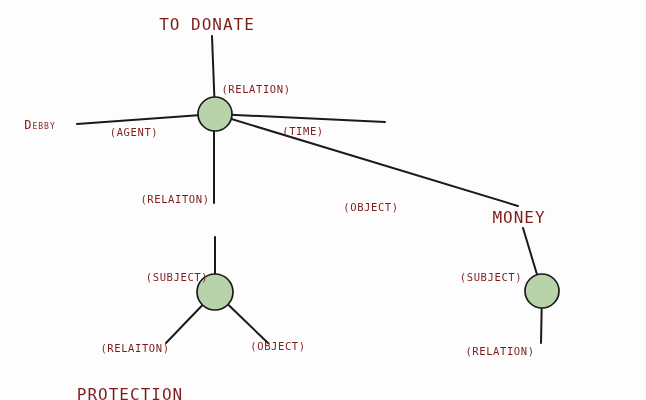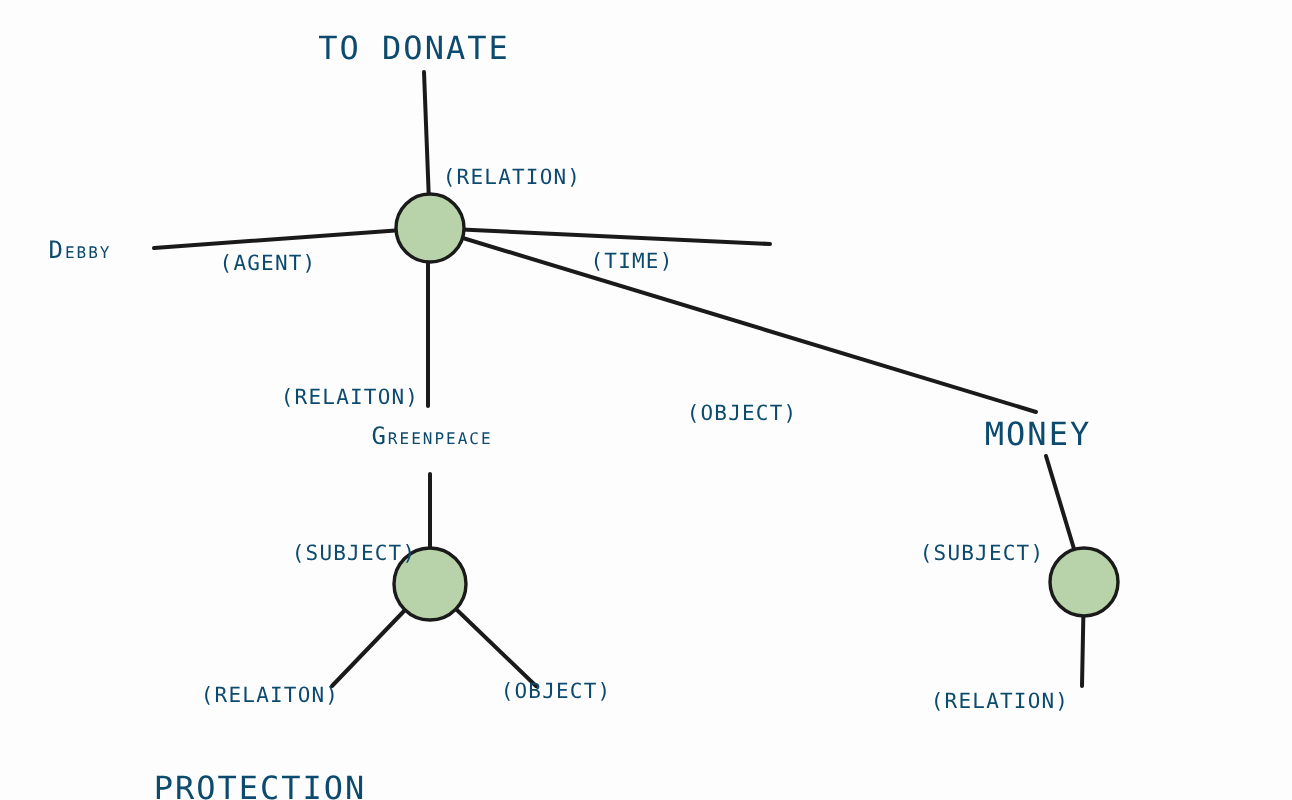--- a/index.html
+++ b/index.html
@@ -11,21 +11,21 @@
     font-family: "DejaVu Sans Mono", "Liberation Mono", monospace;
     overflow: hidden;
   }
   svg.edges { position: absolute; left: 0; top: 0; }
   svg.edges line { stroke: #1a1a1a; stroke-width: 2; stroke-linecap: round; }
   svg.edges circle { stroke: #1a1a1a; stroke-width: 1.7; }
   .lbl {
     position: absolute;
     transform: translate(-50%, -50%);
     white-space: nowrap;
-    color: #0c4a6e;
+    color: #7f1d1d;
   }
   .main { font-size: 16px; letter-spacing: 1px; }
   .sc   { font-size: 12px; font-variant: small-caps; letter-spacing: 1px; }
   .small { font-size: 10.5px; letter-spacing: 0.6px; margin-top: 24px; }
 </style>
 </head>
 <body>
 
 <div class="canvas">
 
@@ -42,27 +42,26 @@
     <line x1="523" y1="228" x2="542" y2="291"></line>
     <line x1="542" y1="291" x2="541" y2="343"></line>
 
     <circle cx="215" cy="114" r="17" fill="#b8d2aa"></circle>
     <circle cx="215" cy="292" r="18" fill="#b8d2aa"></circle>
     <circle cx="542" cy="291" r="17" fill="#b8d2aa"></circle>
   </svg>
 
   <span class="lbl main" style="left:207px; top:24px;">TO DONATE</span>
   <span class="lbl sc" style="left:40px;  top:125px;">Debby</span>
-  <span class="lbl sc" style="left:216px; top:218px;">Greenpeace</span>
   <span class="lbl main" style="left:519px; top:217px;">MONEY</span>
   <span class="lbl main" style="left:130px; top:362px;margin-top:32px;">PROTECTION</span>
 
   <span class="lbl small" style="left:256px; top:65px;">(RELATION)</span>
   <span class="lbl small" style="left:134px; top:108px;">(AGENT)</span>
-  <span class="lbl small" style="left:316px; top:107px;text-align:right;">(TIME)</span>
+  <span class="lbl small" style="left:303px; top:107px;text-align:right;">(TIME)</span>
   <span class="lbl small" style="left:175px; top:175px;">(RELAITON)</span>
   <span class="lbl small" style="left:371px; top:183px;">(OBJECT)</span>
   <span class="lbl small" style="left:177px; top:253px;">(SUBJECT)</span>
   <span class="lbl small" style="left:135px; top:324px;">(RELAITON)</span>
   <span class="lbl small" style="left:278px; top:322px;">(OBJECT)</span>
   <span class="lbl small" style="left:491px; top:253px;">(SUBJECT)</span>
   <span class="lbl small" style="left:500px; top:327px;">(RELATION)</span>
 
 </div>
 

